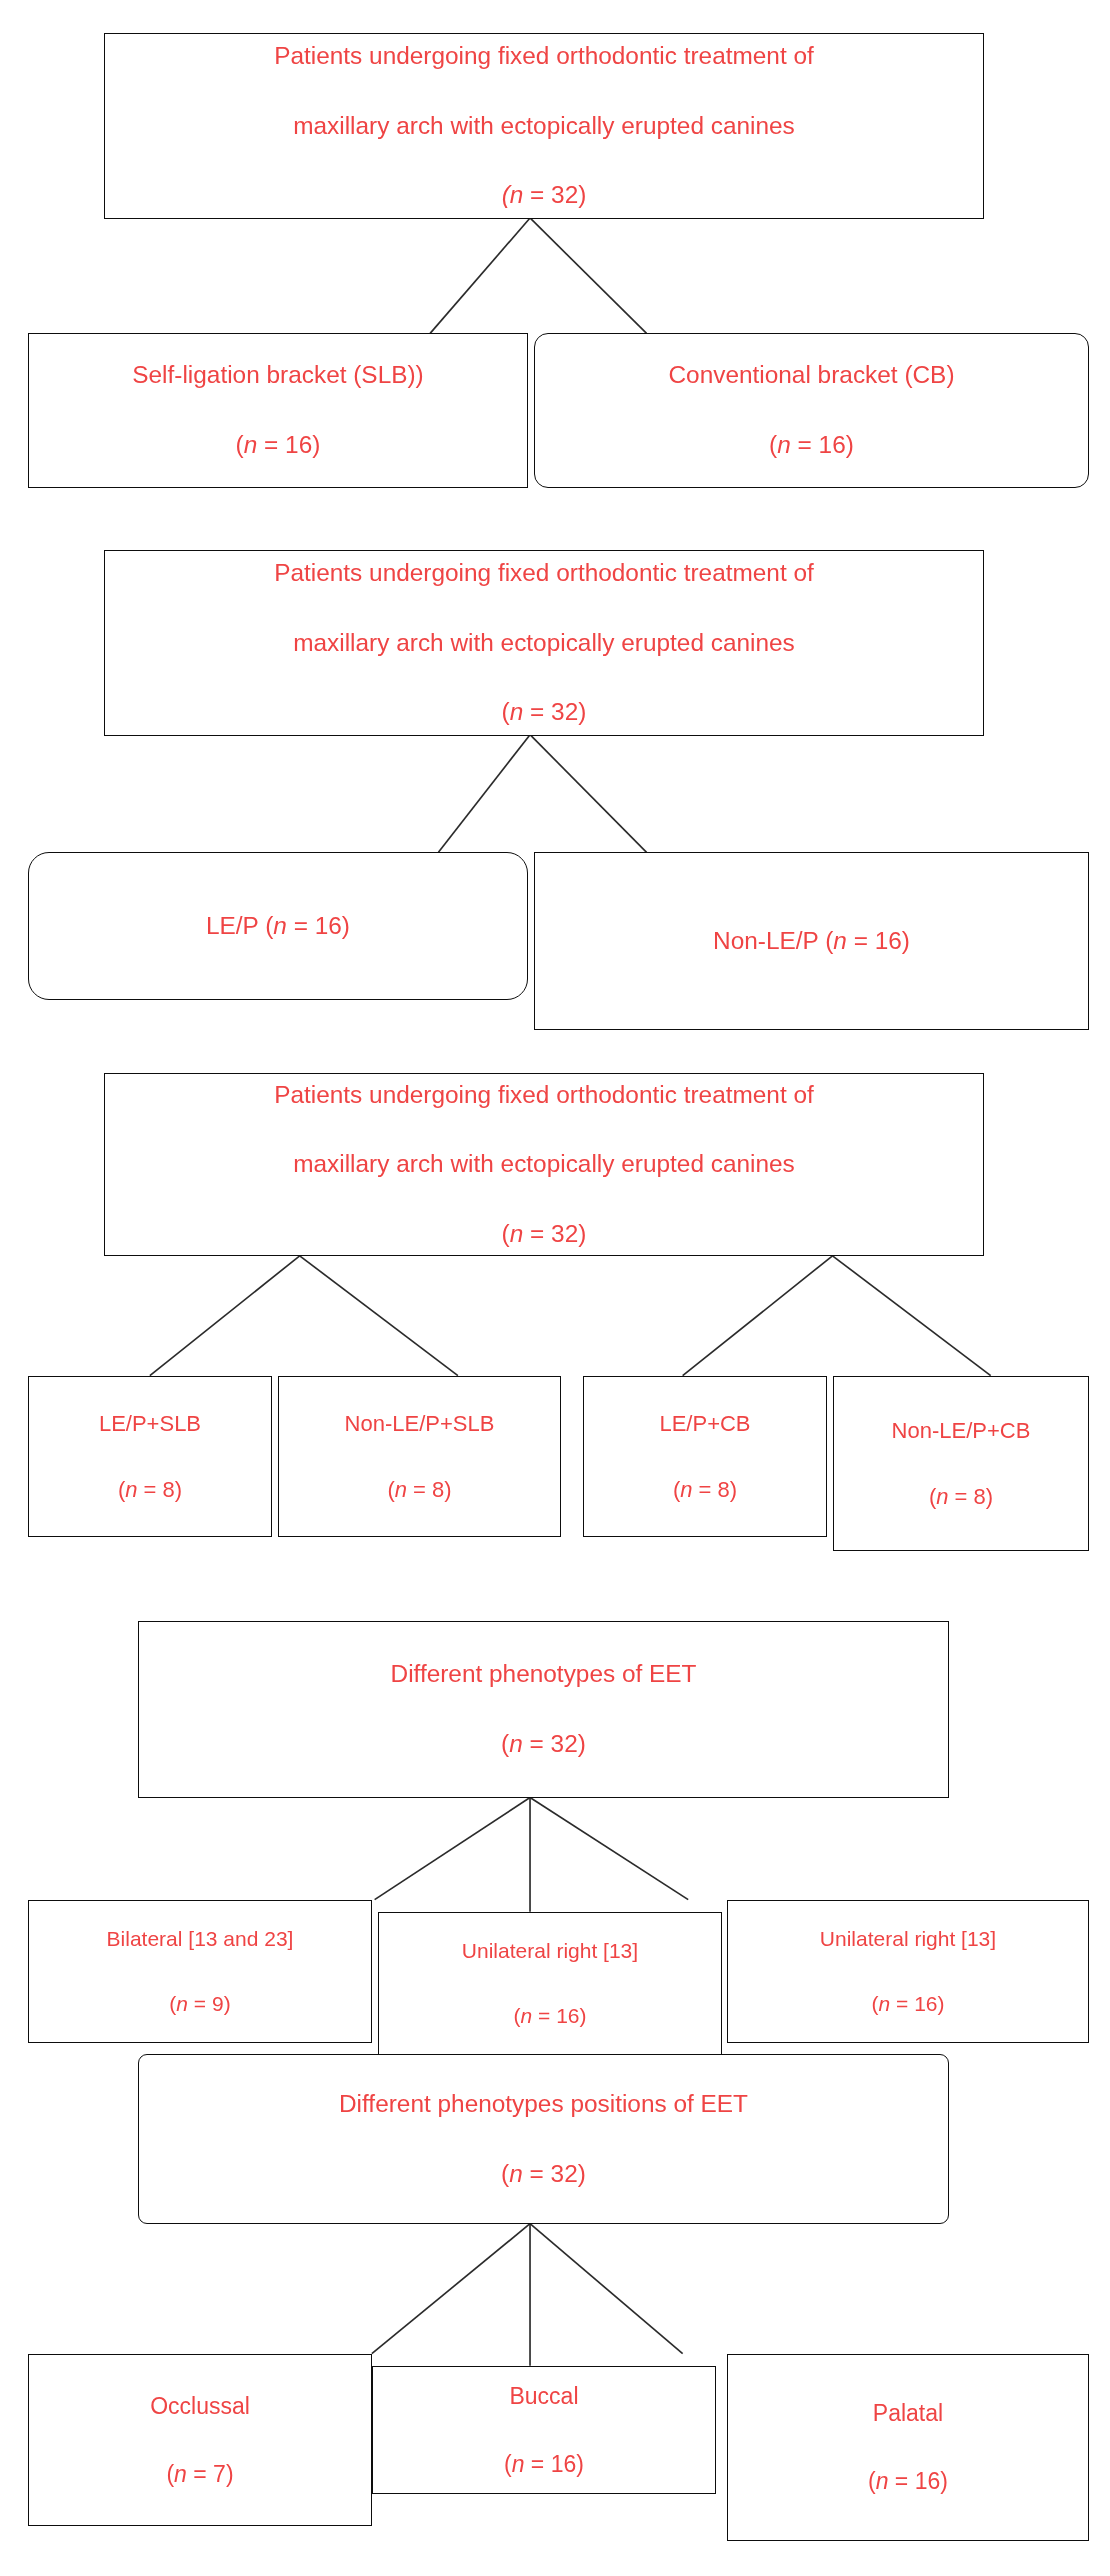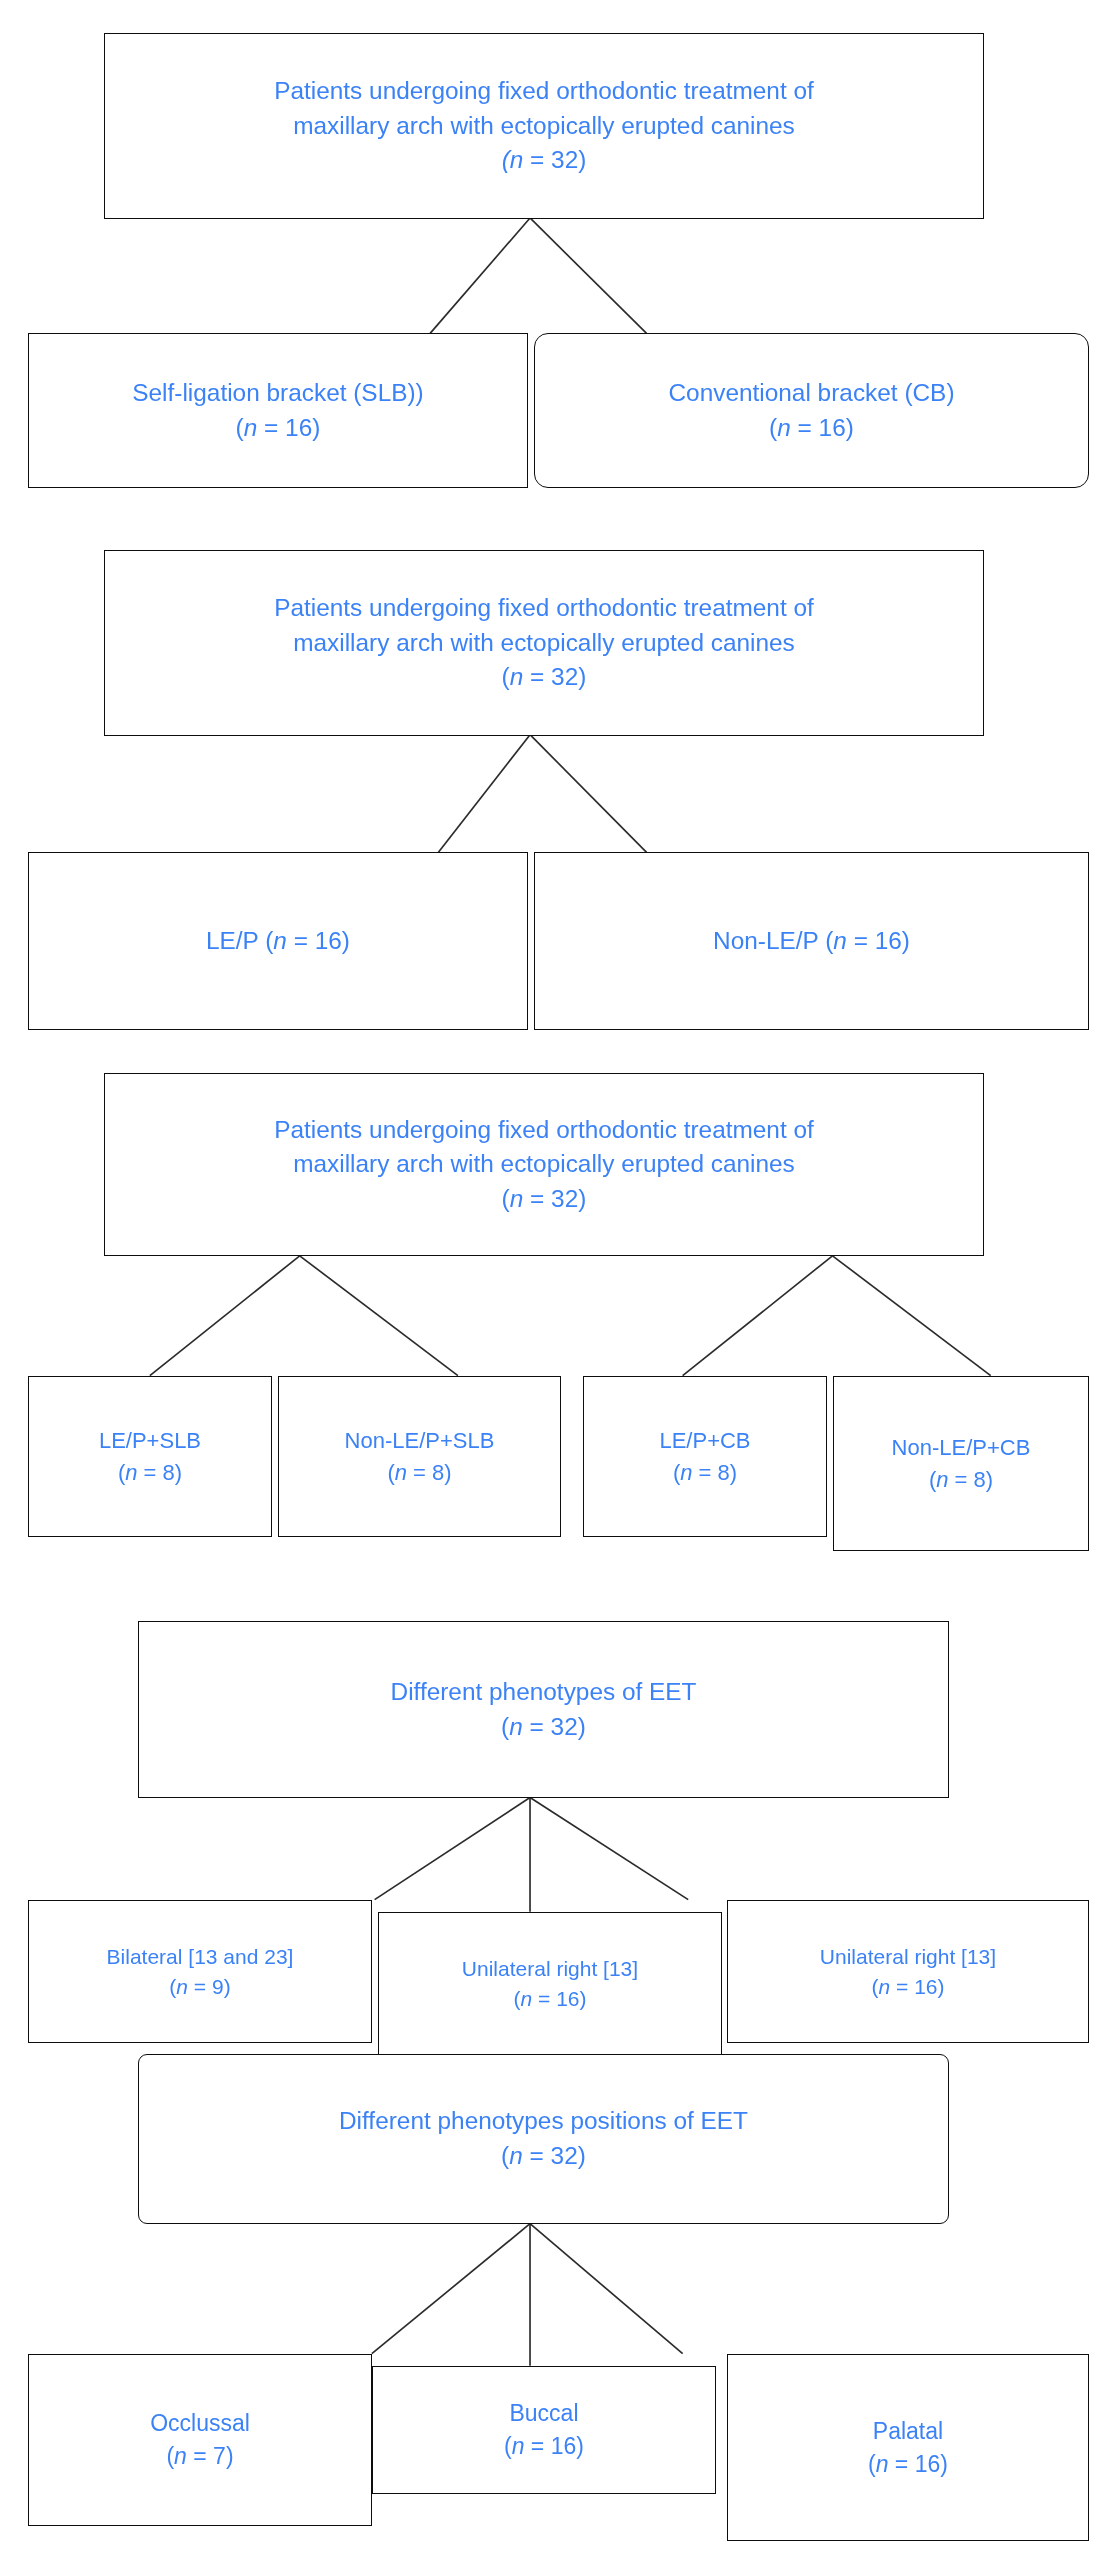--- a/index.html
+++ b/index.html
@@ -18,24 +18,25 @@
   .node{
     position:absolute;
     box-sizing:border-box;
     border:1.7px solid #0d0d0d;
     background:#ffffff;
     display:flex;
     flex-direction:column;
     align-items:center;
     justify-content:center;
     text-align:center;
-    color:#3b82f6;
+    color:#ef4444;
     line-height:1.42;
     padding:3.3px 7.8px;
     z-index:2;
+    gap:35px;
   }
   .node .ln{ display:block; white-space:nowrap; }
   .node em{ font-style:italic; }
   
   .t-root   { font-size:24.4px; }
   .t-big    { font-size:24.4px; }
   .t-mid    { font-size:23px; }
   .t-small  { font-size:22px; }
   .t-tiny   { font-size:21px; }
 
@@ -96,21 +97,21 @@
     <span class="ln">Conventional bracket (CB)</span>
     <span class="ln">(<em>n</em> = <span>16</span>)</span>
   </div>
 
   <div class="node t-root" style="left:104px; top:550px; width:880px; height:186px;">
     <span class="ln">Patients undergoing fixed orthodontic treatment of</span>
     <span class="ln">maxillary arch with ectopically erupted canines</span>
     <span class="ln">(<em>n</em> = <span>32</span>)</span>
   </div>
 
-  <div class="node t-big" style="left:28px; top:852px; width:500px; height:178px;">
+  <div class="node t-big" style="left:28px; top:852px; width:500px; height:148px;border-radius:21px;">
     <span class="ln">LE/P (<em>n</em> = <span>16</span>)</span>
   </div>
 
   <div class="node t-big" style="left:534px; top:852px; width:555px; height:178px;">
     <span class="ln">Non-LE/P (<em>n</em> = <span>16</span>)</span>
   </div>
 
   <div class="node t-root" style="left:104px; top:1073px; width:880px; height:183px;">
     <span class="ln">Patients undergoing fixed orthodontic treatment of</span>
     <span class="ln">maxillary arch with ectopically erupted canines</span>

